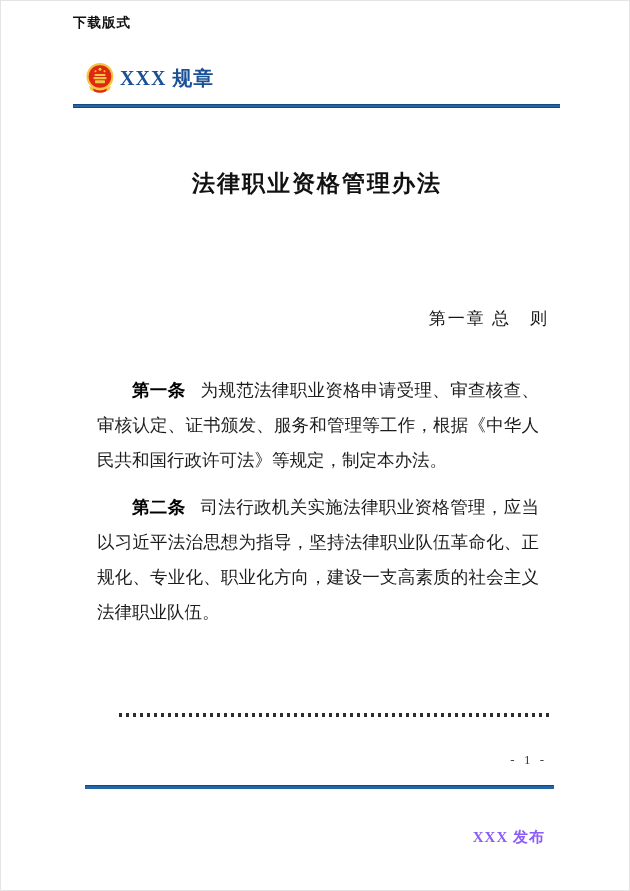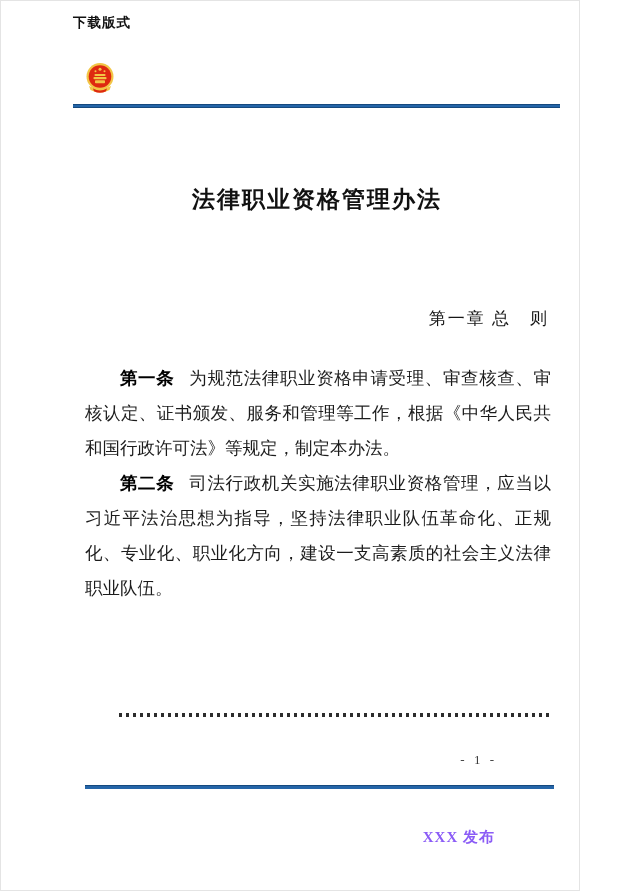--- a/index.html
+++ b/index.html
@@ -1,18 +1,18 @@
 <!DOCTYPE html>
 <html lang="zh"><head>
 <meta charset="utf-8">
 <style>
   html,body{margin:0;padding:0;background:#fff;}
   .page{
     position:relative;
-    width:580px;height:891px;
+    width:630px;height:891px;
     background:#ffffff;
     border:1px solid #e4e4e4;
     box-sizing:border-box;
     overflow:hidden;
     font-family:"Liberation Serif","DejaVu Serif",serif;
     color:#1d1d1d;
   }
   .top-label{
     position:absolute;left:72px;top:13px;
     font-size:13.5px;font-weight:bold;color:#111;
@@ -32,38 +32,38 @@
     position:absolute;left:72px;top:103px;width:487px;height:4px;
     background:#2465a8;
     border-top:1px solid #15497e;
     border-bottom:1px solid #15497e;
     box-sizing:border-box;
   }
   .doc-title{
     position:absolute;left:84px;top:167px;width:464px;
     text-align:center;
     font-size:23px;font-weight:700;letter-spacing:2px;
-    line-height:32px;color:#111;margin-top:16px;
+    line-height:32px;color:#111;
   }
   .doc-subtitle{
     position:absolute;left:84px;top:205px;width:466px;
     font-size:16.5px;line-height:33px;
     text-indent:2em;color:#1c1c1c;
     text-align:justify;
   }
   .chapter-heading{
     position:absolute;left:84px;top:301px;width:464px;
     text-align:right;font-size:17px;font-weight:500;
     letter-spacing:2px;line-height:34px;color:#161616;
   }
   .paragraphs{
     position:absolute;left:84px;top:360px;width:466px;
   }
   .paragraphs p{
-    margin:0;text-indent:2em;
+    margin:12px;text-indent:2em;
     font-size:17.5px;line-height:35px;
     text-align:justify;color:#1c1c1c;
   }
   .para-label{font-weight:bold;color:#000;padding-right:15px;}
   .dotted-separator{
     position:absolute;left:118px;top:712px;width:430px;height:4px;
     background:repeating-linear-gradient(to right,#2c2c2c 0 3px,transparent 3px 7px);
   }
   .page-number{
     position:absolute;right:82px;top:751px;
@@ -93,20 +93,21 @@
       <ellipse cx="15" cy="14.5" rx="11.3" ry="11.3" fill="#DE2910"></ellipse>
       <circle cx="15" cy="7.2" r="1.5" fill="#F2C545"></circle>
       <circle cx="10.5" cy="9.2" r="1" fill="#F2C545"></circle>
       <circle cx="19.5" cy="9.2" r="1" fill="#F2C545"></circle>
       <rect x="9.5" y="12" width="11" height="2" rx="0.8" fill="#F2C545"></rect>
       <rect x="8.5" y="15" width="13" height="2.2" rx="0.8" fill="#F2C545"></rect>
       <rect x="10" y="18.2" width="10" height="3" rx="0.8" fill="#F2C545"></rect>
       <path d="M4 24 Q15 30 26 24 L24.5 28 Q15 33 5.5 28 Z" fill="#F2C545"></path>
       <path d="M8 26.5 Q15 30.5 22 26.5 L21 29.3 Q15 32.3 9 29.3 Z" fill="#DE2910"></path>
     </svg>
+    <span class="org-label">XXX 规章</span>
   </div>
 
   <div class="header-line"></div>
 
   <div class="doc-title">法律职业资格管理办法</div>
 
 
   <div class="chapter-heading">第一章 总　则</div>
 
   <div class="paragraphs">

